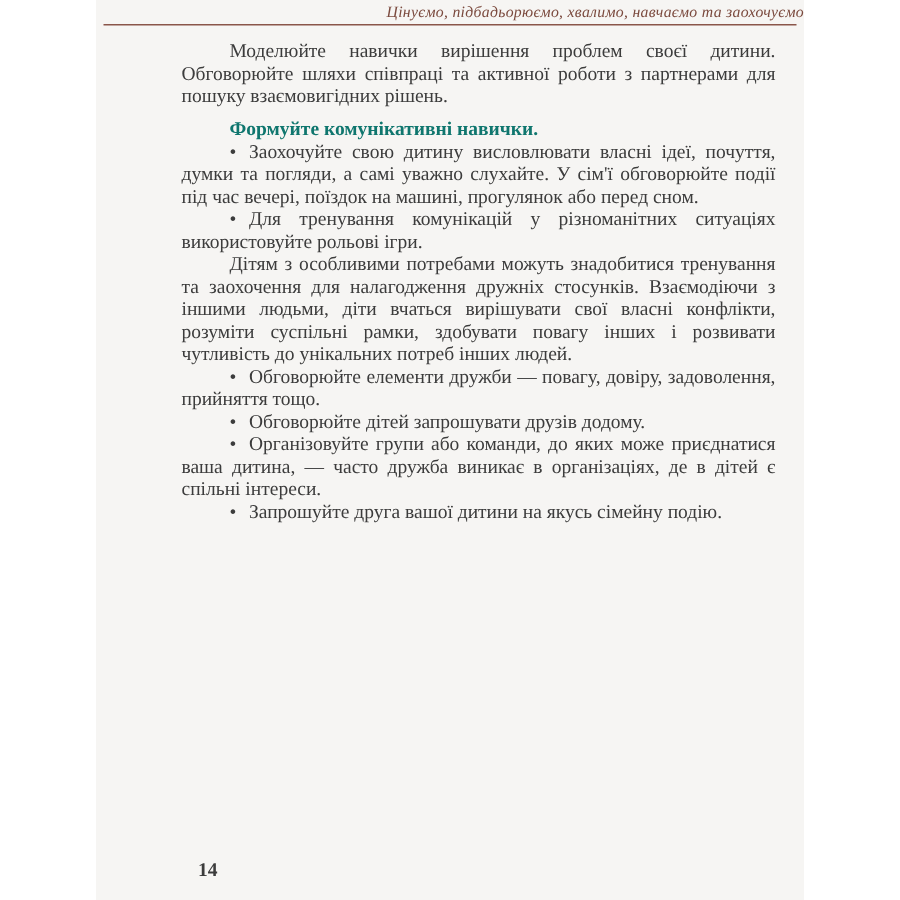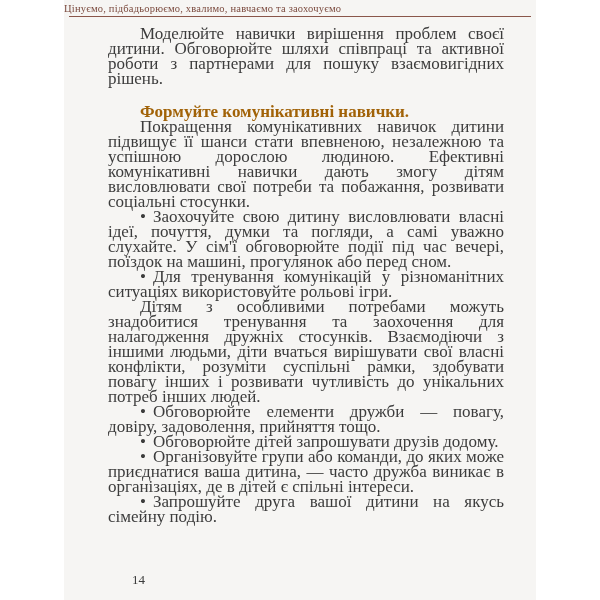--- a/index.html
+++ b/index.html
@@ -7,53 +7,52 @@
     width:600px;height:600px;background:#ffffff;
     font-family:"Liberation Serif","DejaVu Serif",serif;
   }
   .canvas{position:relative;width:600px;height:600px;overflow:hidden;background:#ffffff;}
   .page{
     position:absolute;left:64px;top:0;width:472px;height:600px;
     background:#f6f5f3;
   }
   .running-header{
     position:absolute;top:3px;left:0;right:0;
-    text-align:left;
+    text-align:right;font-style:italic;
     font-size:10.5px;letter-spacing:.2px;
     color:#7b4a3e;
   }
   .header-rule{
     position:absolute;top:16px;left:5px;right:5px;height:0;
     border-top:1px solid #8a564a;
   }
   .content{
-    position:absolute;top:26px;left:44px;width:396px;
-    font-size:17px;line-height:15px;color:#3c3c3c;
+    position:absolute;top:26px;left:57px;width:396px;
+    font-size:13px;line-height:15px;color:#3c3c3c;
     text-align:justify;text-align-last:left;
   }
   .block{margin:0;text-indent:32px;}
-  .block.heading{font-weight:bold;color:#a16207;margin-top:18px;}
+  .block.heading{font-weight:bold;color:#0f766e;margin-top:7px;}
   .bullet-char{display:inline-block;text-indent:0;width:0;}
   .bullet-gap{display:inline-block;text-indent:0;width:13px;}
   .page-number{
     position:absolute;left:68px;top:572px;
-    font-size:13px;font-weight:normal;color:#3c3c3c;
+    font-size:13px;font-weight:bold;color:#3c3c3c;
   }
 </style>
 </head>
 <body>
 
 <div class="canvas">
   <div class="page">
     <div class="running-header">Цінуємо, підбадьорюємо, хвалимо, навчаємо та заохочуємо</div>
     <div class="header-rule"></div>
     <div class="content" id="content">
         <p class="block paragraph">Моделюйте навички вирішення проблем своєї дитини. Обговорюйте шляхи співпраці та активної роботи з партнерами для пошуку взаємовигідних рішень.</p>
         <p class="block heading">Формуйте комунікативні навички.</p>
-        <p class="block paragraph">Покращення комунікативних навичок дитини підвищує її шанси стати впевненою, незалежною та успішною дорослою людиною. Ефективні комунікативні навички дають змогу дітям висловлювати свої потреби та побажання, розвивати соціальні стосунки.</p>
         <p class="block bullet"><span class="bullet-char">•</span><span class="bullet-gap"></span><span>Заохочуйте свою дитину висловлювати власні ідеї, почуття, думки та погляди, а самі уважно слухайте. У сім'ї обговорюйте події під час вечері, поїздок на машині, прогулянок або перед сном.</span></p>
         <p class="block bullet"><span class="bullet-char">•</span><span class="bullet-gap"></span><span>Для тренування комунікацій у різноманітних ситуаціях використовуйте рольові ігри.</span></p>
         <p class="block paragraph">Дітям з особливими потребами можуть знадобитися тренування та заохочення для налагодження дружніх стосунків. Взаємодіючи з іншими людьми, діти вчаться вирішувати свої власні конфлікти, розуміти суспільні рамки, здобувати повагу інших і розвивати чутливість до унікальних потреб інших людей.</p>
         <p class="block bullet"><span class="bullet-char">•</span><span class="bullet-gap"></span><span>Обговорюйте елементи дружби — повагу, довіру, задоволення, прийняття тощо.</span></p>
         <p class="block bullet"><span class="bullet-char">•</span><span class="bullet-gap"></span><span>Обговорюйте дітей запрошувати друзів додому.</span></p>
         <p class="block bullet"><span class="bullet-char">•</span><span class="bullet-gap"></span><span>Організовуйте групи або команди, до яких може приєднатися ваша дитина, — часто дружба виникає в організаціях, де в дітей є спільні інтереси.</span></p>
         <p class="block bullet"><span class="bullet-char">•</span><span class="bullet-gap"></span><span>Запрошуйте друга вашої дитини на якусь сімейну подію.</span></p>
       </div>
     <div class="page-number">14</div>
   </div>

